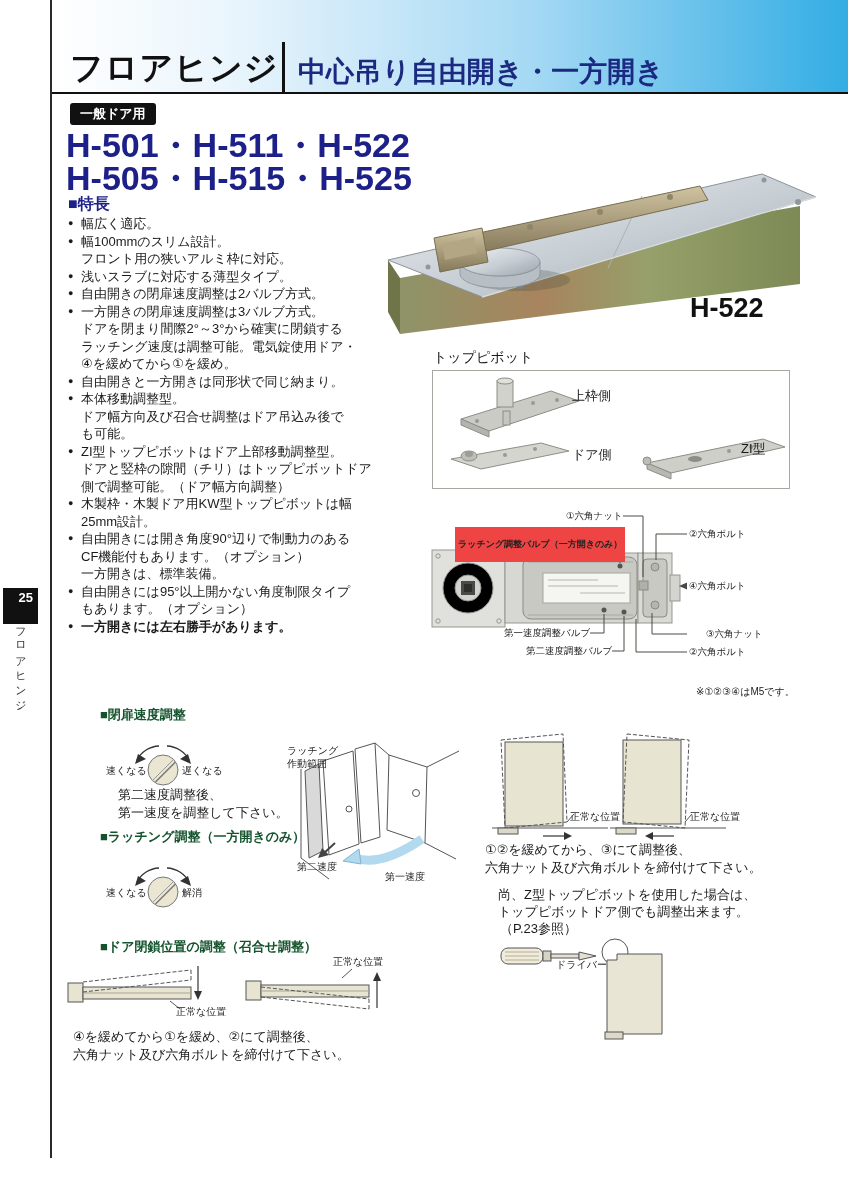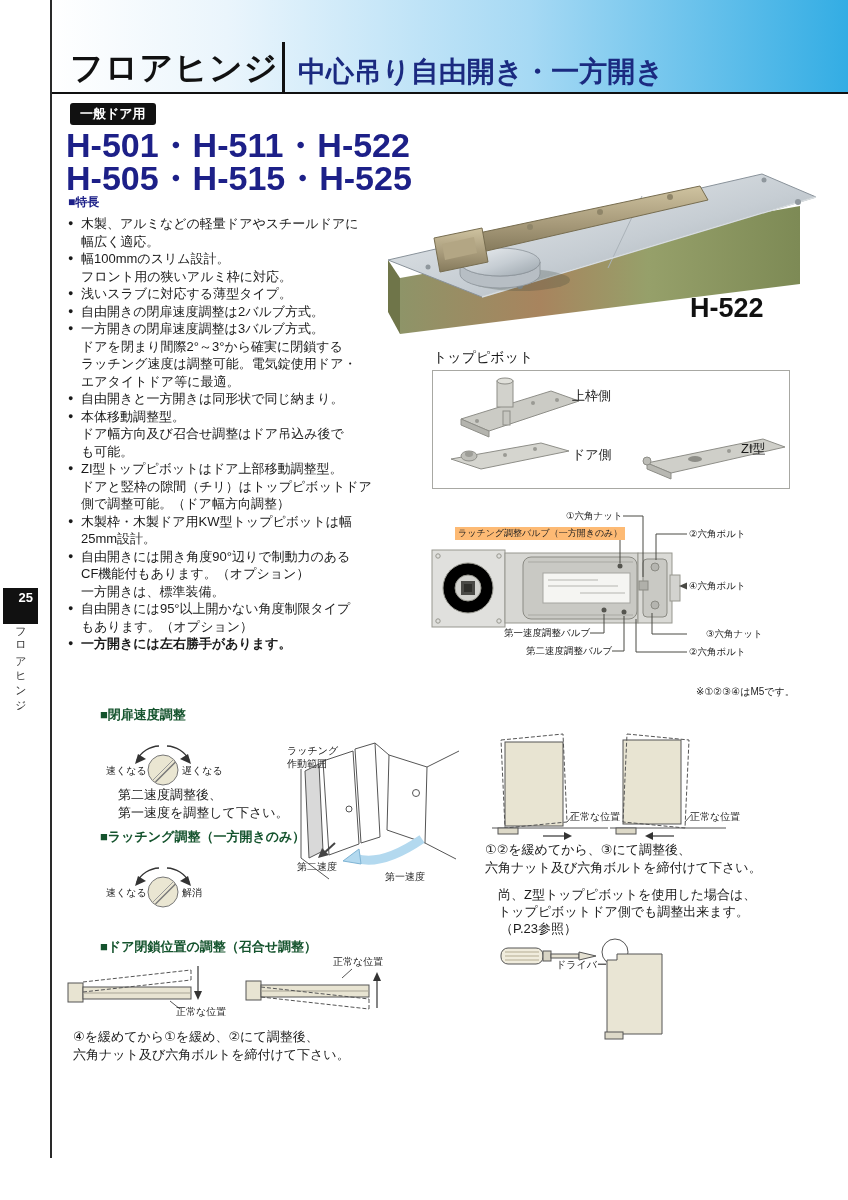--- a/index.html
+++ b/index.html
@@ -18,35 +18,35 @@
   
   .left-rule{position:absolute;left:50px;top:0;width:2px;height:1158px;background:#2a2a2a;}
   .pgnum{position:absolute;left:3px;top:588px;width:30px;height:36px;background:#111;color:#fff;
          font-size:13px;font-weight:bold;text-align:right;line-height:20px;padding-right:5px;box-sizing:content-box;}
   .side-lbl{position:absolute;left:13px;top:620px;writing-mode:vertical-rl;font-size:11px;color:#333;
             letter-spacing:2px;}
   
   .badge{position:absolute;left:70px;top:103px;background:#111;color:#fff;font-size:13px;font-weight:bold;
          line-height:22px;height:22px;padding:0 10px;border-radius:3px;white-space:nowrap;}
   .big-title{position:absolute;font-size:34px;font-weight:bold;color:#1d2088;white-space:nowrap;line-height:34px;}
-  .feat-h{position:absolute;left:68px;top:194px;font-size:12px;font-weight:bold;color:#1d2088;}
+  .feat-h{position:absolute;left:68px;top:194px;font-size:16px;font-weight:bold;color:#1d2088;}
   
   .features{position:absolute;left:68px;top:215px;width:332px;}
   .feat{display:flex;align-items:flex-start;}
   .blt{flex:none;width:13px;font-size:9px;line-height:17.5px;color:#1a1a1a;}
   .flines div{font-size:13px;line-height:17.5px;white-space:nowrap;}
   .feat.bold .flines div{font-weight:bold;}
   
   .sec-h{position:absolute;font-size:13px;font-weight:bold;color:#14532d;white-space:nowrap;margin-left:34px;}
   .lbl10{position:absolute;font-size:10px;color:#222;white-space:nowrap;}
   .lbl95{position:absolute;font-size:9.5px;color:#222;white-space:nowrap;}
   .lbl9{position:absolute;font-size:9px;color:#222;white-space:nowrap;}
   .lbl13{position:absolute;font-size:13px;color:#1a1a1a;white-space:nowrap;line-height:17px;}
   .lbl14{position:absolute;font-size:14px;color:#1a1a1a;white-space:nowrap;}
-  .gray-tag{background:#fdba74;padding:0 3px;}
+  .gray-tag{background:#ef4444;padding:11px 3px;font-weight:bold;}
   .photo-lbl{position:absolute;left:690px;top:293px;font-size:27px;font-weight:bold;color:#111;white-space:nowrap;}
   .pivot-box{position:absolute;left:432px;top:370px;width:356px;height:117px;border:1px solid #a8a8a3;background:#fff;}
   .ralign{text-align:right;}
 </style>
 </head>
 <body>
 
 <div class="page">
 
   <div class="left-rule"></div>
@@ -61,21 +61,20 @@
 
   <div class="badge">一般ドア用</div>
   <div class="big-title" style="left:66px;top:128px;">H-501・H-511・H-522</div>
   <div class="big-title" style="left:66px;top:161px;">H-505・H-515・H-525</div>
 
   <div class="feat-h">■特長</div>
   <div class="features">
     <div class="feat">
         <span class="blt">●</span>
         <div class="flines">
-          <div>木製、アルミなどの軽量ドアやスチールドアに</div>
           <div>幅広く適応。</div>
         </div>
       </div>
     <div class="feat">
         <span class="blt">●</span>
         <div class="flines">
           <div>幅100mmのスリム設計。</div>
           <div>フロント用の狭いアルミ枠に対応。</div>
         </div>
       </div>
@@ -90,21 +89,21 @@
         <div class="flines">
           <div>自由開きの閉扉速度調整は2バルブ方式。</div>
         </div>
       </div>
     <div class="feat">
         <span class="blt">●</span>
         <div class="flines">
           <div>一方開きの閉扉速度調整は3バルブ方式。</div>
           <div>ドアを閉まり間際2°～3°から確実に閉鎖する</div>
           <div>ラッチング速度は調整可能。電気錠使用ドア・</div>
-          <div>エアタイトドア等に最適。</div>
+          <div>④を緩めてから①を緩め。</div>
         </div>
       </div>
     <div class="feat">
         <span class="blt">●</span>
         <div class="flines">
           <div>自由開きと一方開きは同形状で同じ納まり。</div>
         </div>
       </div>
     <div class="feat">
         <span class="blt">●</span>

